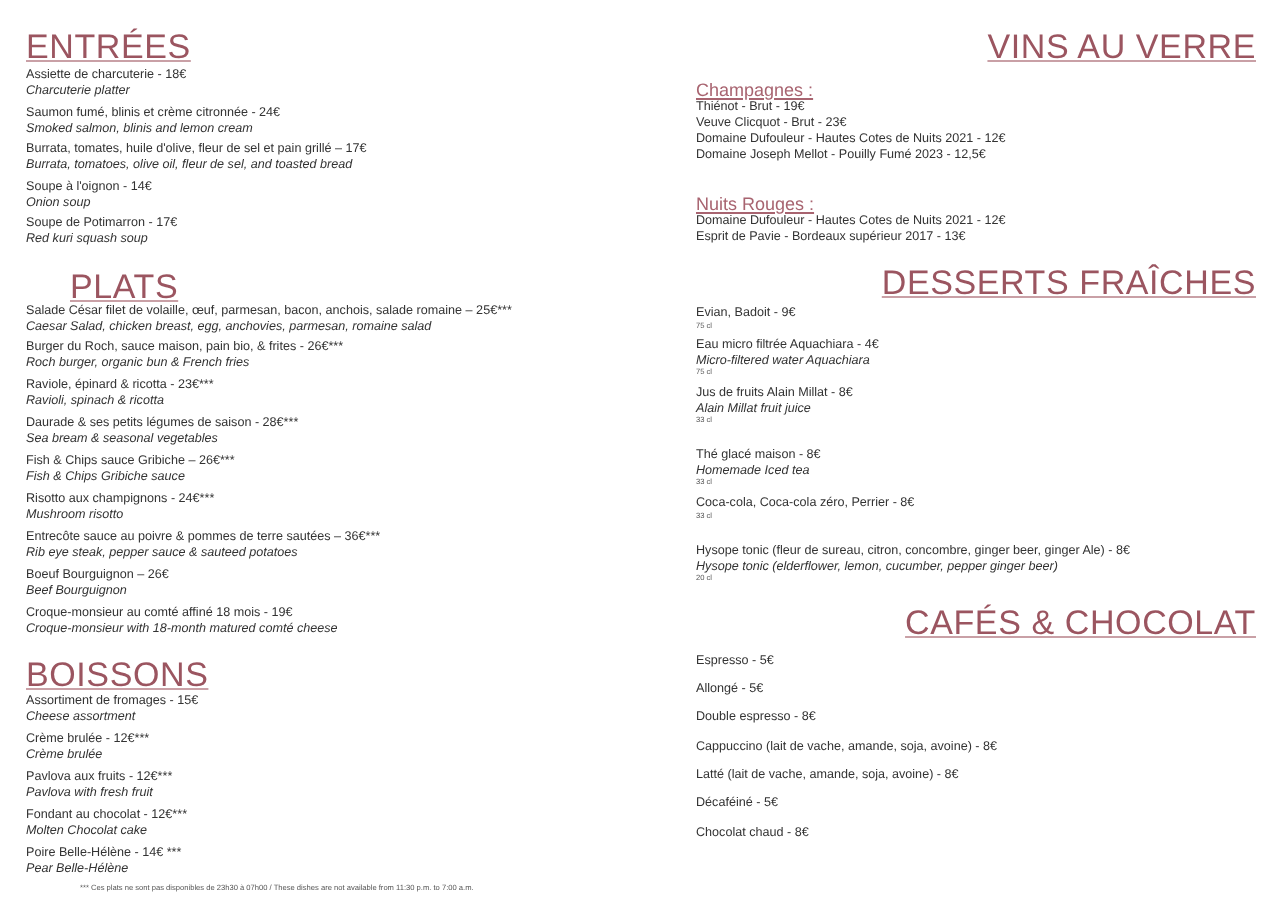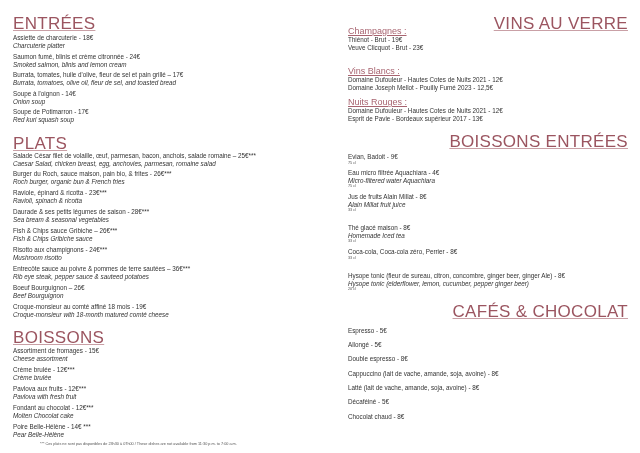--- a/index.html
+++ b/index.html
@@ -38,21 +38,21 @@
     </div>
   <div style="position:absolute;top:90px;">
       <div class="fr">Soupe à l'oignon - 14€</div>
       <div class="en">Onion soup</div>
     </div>
   <div style="position:absolute;top:108px;">
       <div class="fr">Soupe de Potimarron - 17€</div>
       <div class="en">Red kuri squash soup</div>
     </div>
 
-  <h2 class="h" style="position:absolute;top:134px;">PLATS</h2>
+  <h2 class="h" style="position:absolute;top:134px;margin-left:22px;">PLATS</h2>
 
   <div style="position:absolute;top:152px;">
       <div class="fr">Salade César filet de volaille, œuf, parmesan, bacon, anchois, salade romaine – 25€***</div>
       <div class="en">Caesar Salad, chicken breast, egg, anchovies, parmesan, romaine salad</div>
     </div>
   <div style="position:absolute;top:170px;">
       <div class="fr">Burger du Roch, sauce maison, pain bio, &amp; frites - 26€***</div>
       <div class="en">Roch burger, organic bun &amp; French fries</div>
     </div>
   <div style="position:absolute;top:189px;">
@@ -106,37 +106,36 @@
       <div class="fr">Poire Belle-Hélène - 14€ ***</div>
       <div class="en">Pear Belle-Hélène</div>
     </div>
 </div>
 
 <div class="footer">*** Ces plats ne sont pas disponibles de 23h30 à 07h00 / These dishes are not available from 11:30 p.m. to 7:00 a.m.</div>
 
 <div class="col right">
   <h2 class="h center" style="position:absolute;top:14px;">VINS AU VERRE</h2>
 
-  <div style="position:absolute;top:26px;">
+  <div style="position:absolute;top:40px;">
     <div class="sub">Champagnes :</div>
     <div class="plain">Thiénot - Brut - 19€</div>
     <div class="plain">Veuve Clicquot - Brut - 23€</div>
   </div>
   <div style="position:absolute;top:66px;">
-    <div class="sub">Vins Blancs :</div>
     <div class="plain">Domaine Dufouleur - Hautes Cotes de Nuits 2021 - 12€</div>
     <div class="plain">Domaine Joseph Mellot - Pouilly Fumé 2023 - 12,5€</div>
   </div>
   <div style="position:absolute;top:97px;">
     <div class="sub">Nuits Rouges :</div>
     <div class="plain">Domaine Dufouleur - Hautes Cotes de Nuits 2021 - 12€</div>
     <div class="plain">Esprit de Pavie - Bordeaux supérieur 2017 - 13€</div>
   </div>
 
-  <h2 class="h center" style="position:absolute;top:132px;">BOISSONS ENTRÉES</h2>
+  <h2 class="h center" style="position:absolute;top:132px;">DESSERTS FRAÎCHES</h2>
 
   <div style="position:absolute;top:153px;">
       <div class="fr">Evian, Badoit  - 9€</div>
       <div class="vol">75 cl</div>
     </div>
   <div style="position:absolute;top:169px;">
       <div class="fr">Eau micro filtrée Aquachiara - 4€</div>
       <div class="en">Micro-filtered water Aquachiara</div>
       <div class="vol">75 cl</div>
     </div>

